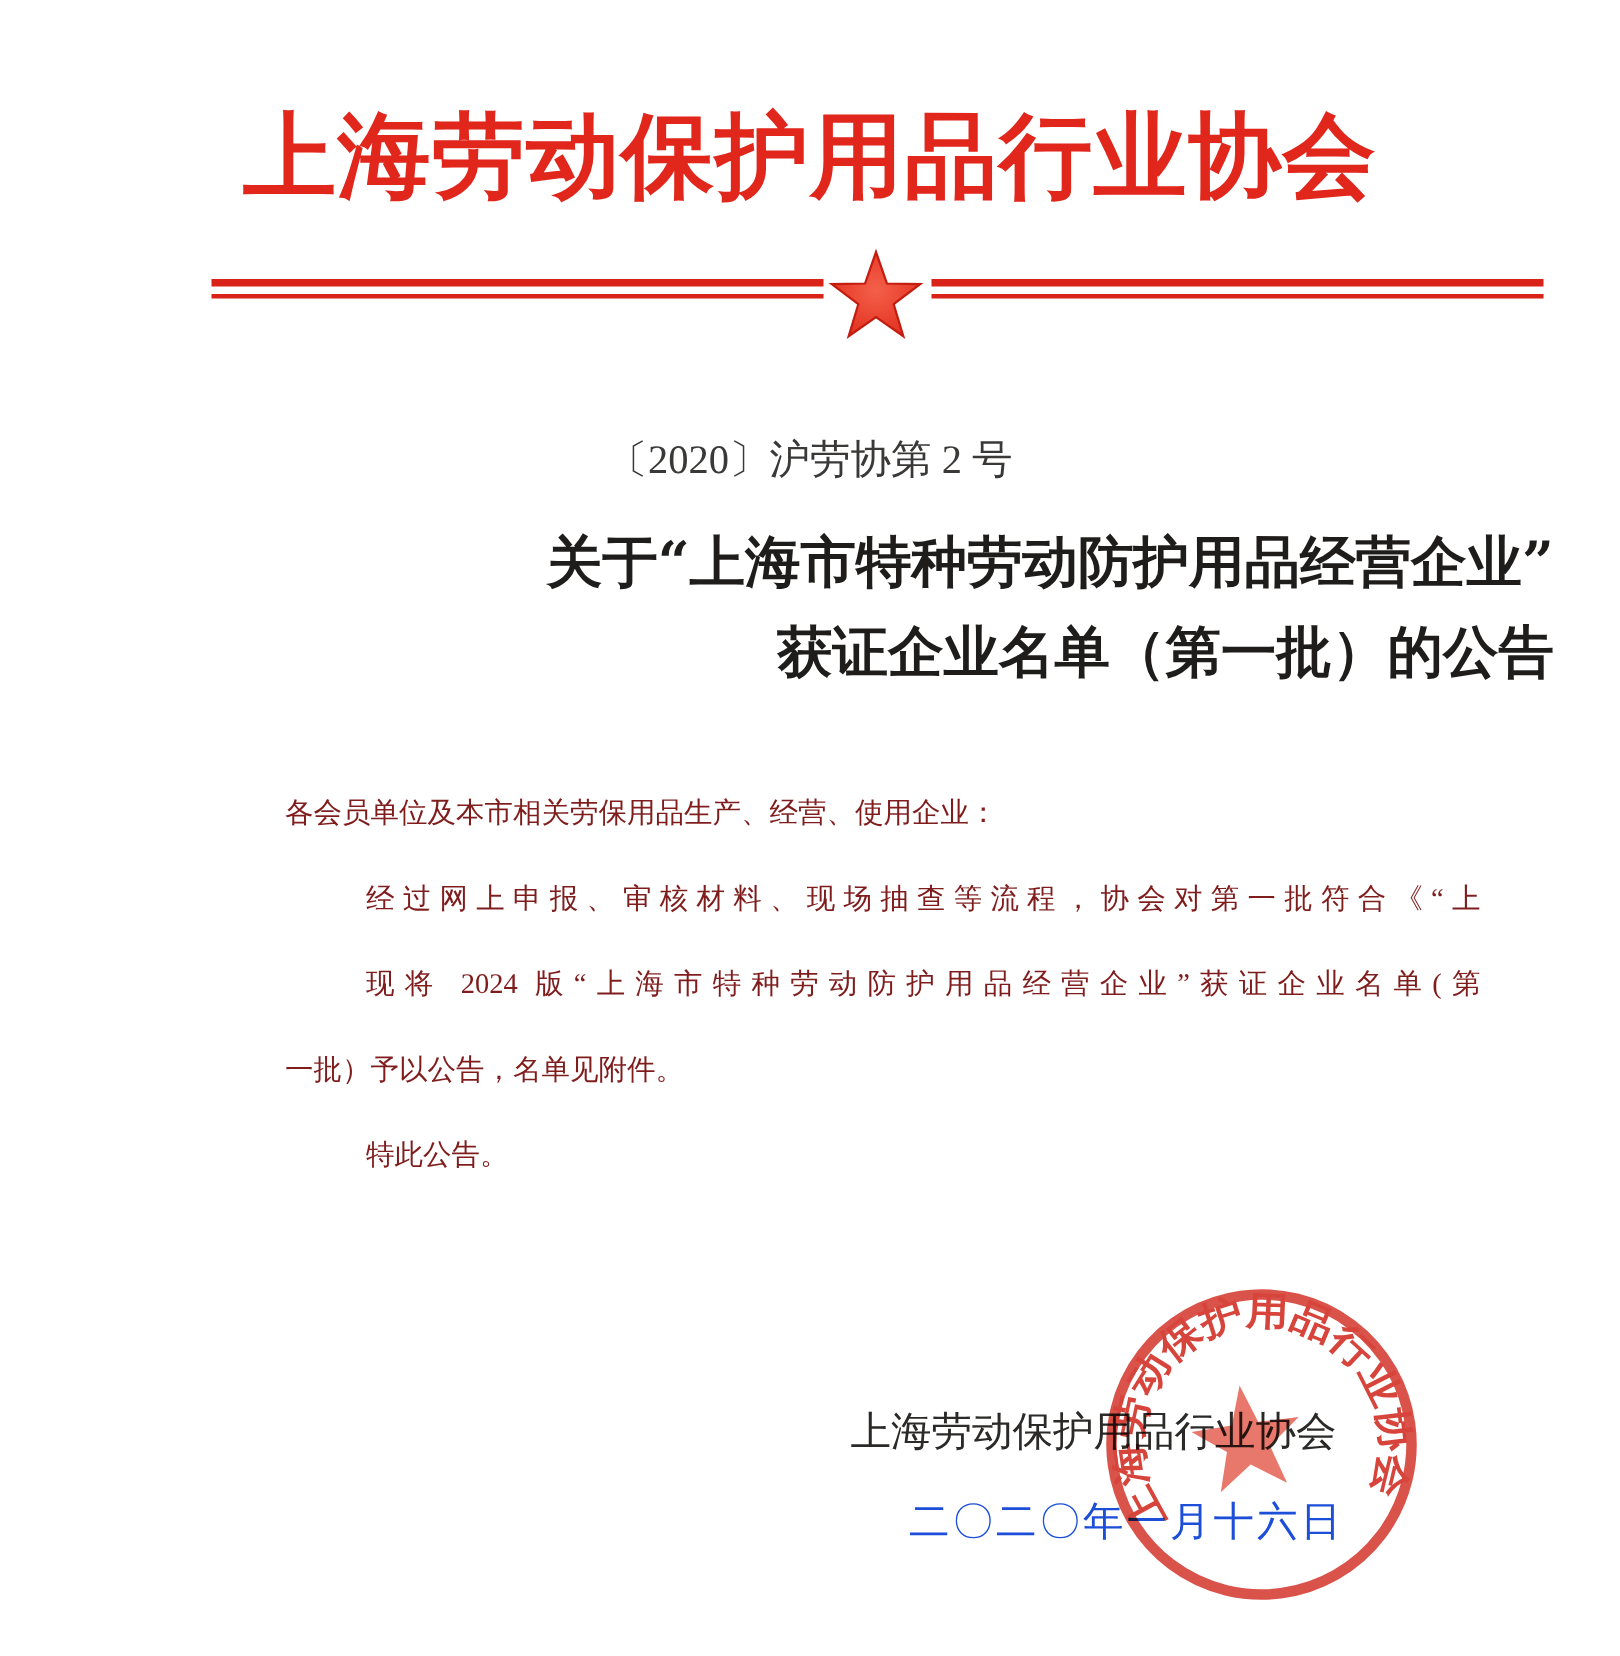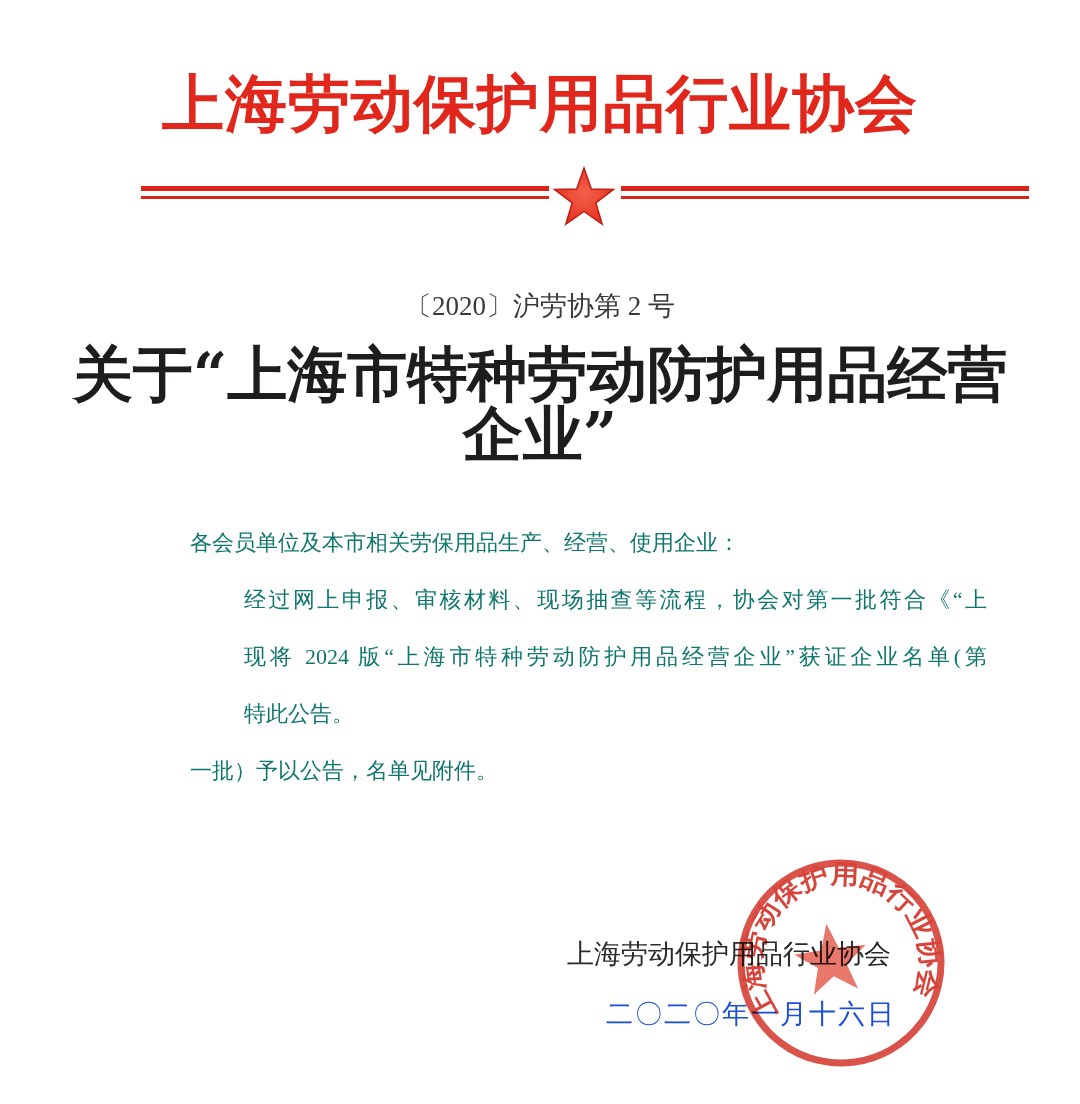--- a/index.html
+++ b/index.html
@@ -42,36 +42,36 @@
     position: absolute;
     top: 288px; left: 0; right: 0;
     text-align: center;
     font-size: 27px;
     color: #3a3938;
   }
   
   .title {
     position: absolute;
     top: 344px; left: 0; right: 0;
-    text-align: center;
+    text-align: right;
     color: #1e1d1b;
     font-weight: bold;
-    font-size: 60px;
+    font-size: 37px;
     line-height: 60px;
     font-family: "DejaVu Serif", "Liberation Serif", serif;
   }
   
   .body-block {
     position: absolute;
     top: 514px;
     left: 146px;
     width: 797px;
-    font-size: 22px;
+    font-size: 19px;
     line-height: 57px;
-    color: #0f766e;
+    color: #7f1d1d;
   }
   .body-line { white-space: nowrap; }
   .body-line.indent { padding-left: 54px; }
   .body-line.fill {
     white-space: normal;
     text-align: justify;
     text-align-last: justify;
     text-justify: inter-character;
   }
   
@@ -125,28 +125,29 @@
         <stop offset="100%" stop-color="#e2301f"></stop>
       </radialGradient>
     </defs>
     <polygon points="35,3 42.3,24 64.5,24.4 46.8,37.8 53.2,59.1 35,46.4 16.8,59.1 23.2,37.8 5.5,24.4 27.7,24" fill="url(#starGrad)" stroke="#c21d10" stroke-width="1.5"></polygon>
   </svg>
 
   <div class="doc-number">〔2020〕沪劳协第 2 号</div>
 
   <div class="title">
     <div>关于“上海市特种劳动防护用品经营企业”</div>
+    <div>获证企业名单（第一批）的公告</div>
   </div>
 
   <div class="body-block">
     <div class="body-line">各会员单位及本市相关劳保用品生产、经营、使用企业：</div>
     <div class="body-line indent fill">经过网上申报、审核材料、现场抽查等流程，协会对第一批符合《“上</div>
     <div class="body-line indent fill">现将 2024 版“上海市特种劳动防护用品经营企业”获证企业名单(第</div>
+    <div class="body-line">一批）予以公告，名单见附件。</div>
     <div class="body-line indent">特此公告。</div>
-    <div class="body-line">一批）予以公告，名单见附件。</div>
   </div>
 
   <div class="signature">上海劳动保护用品行业协会</div>
   <div class="sign-date">二〇二〇年一月十六日</div>
 
   <svg class="seal" viewBox="0 0 230 230">
     <circle cx="115" cy="115" r="100" fill="none" stroke="#d0251a" stroke-width="7" opacity="0.92"></circle>
     <polygon points="106,74 114.9,99.7 142.1,100.3 120.5,116.7 128.3,142.7 106,127.2 83.7,142.7 91.5,116.7 69.9,100.3 97.1,99.7" fill="#dd3a28" opacity="0.8"></polygon>
     <path id="sealArc" d="M 49.5 160.9 A 80 80 0 1 1 180.5 160.9" fill="none"></path>
     <text>

